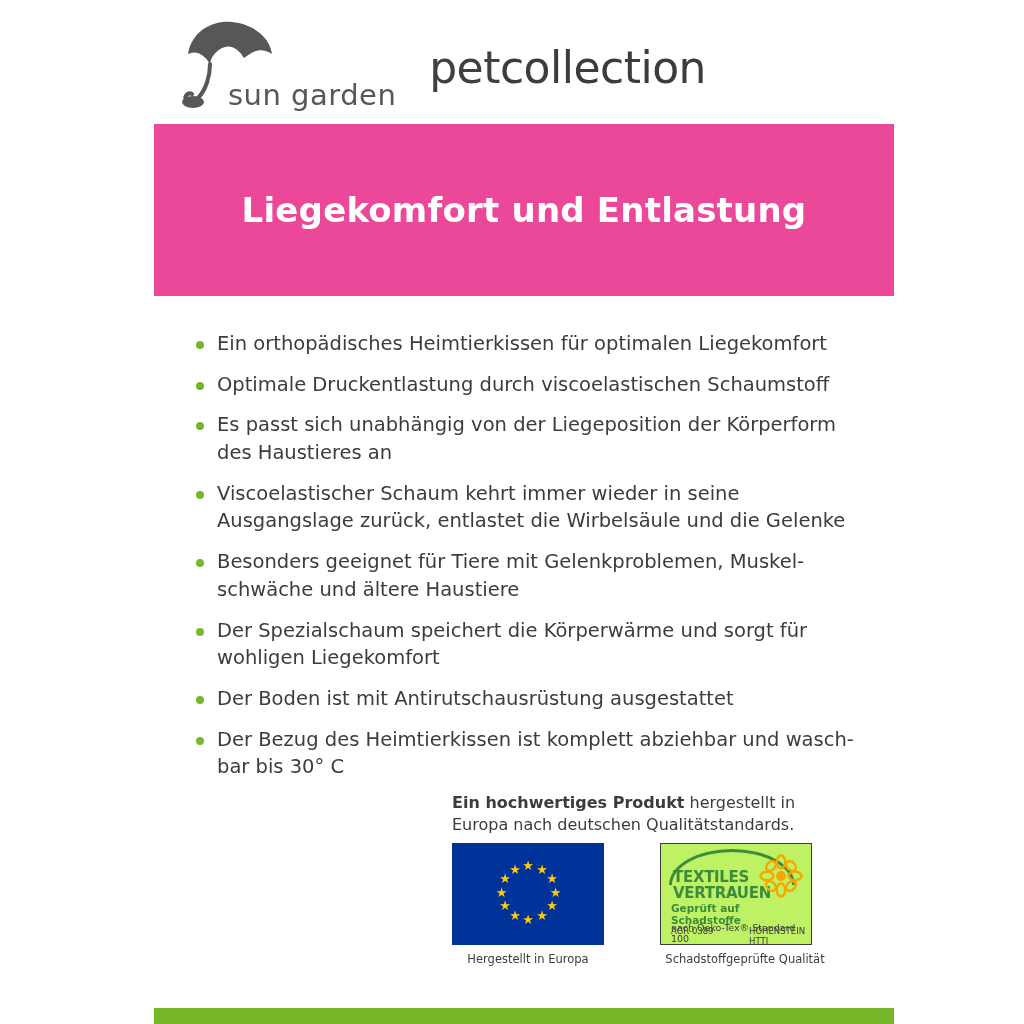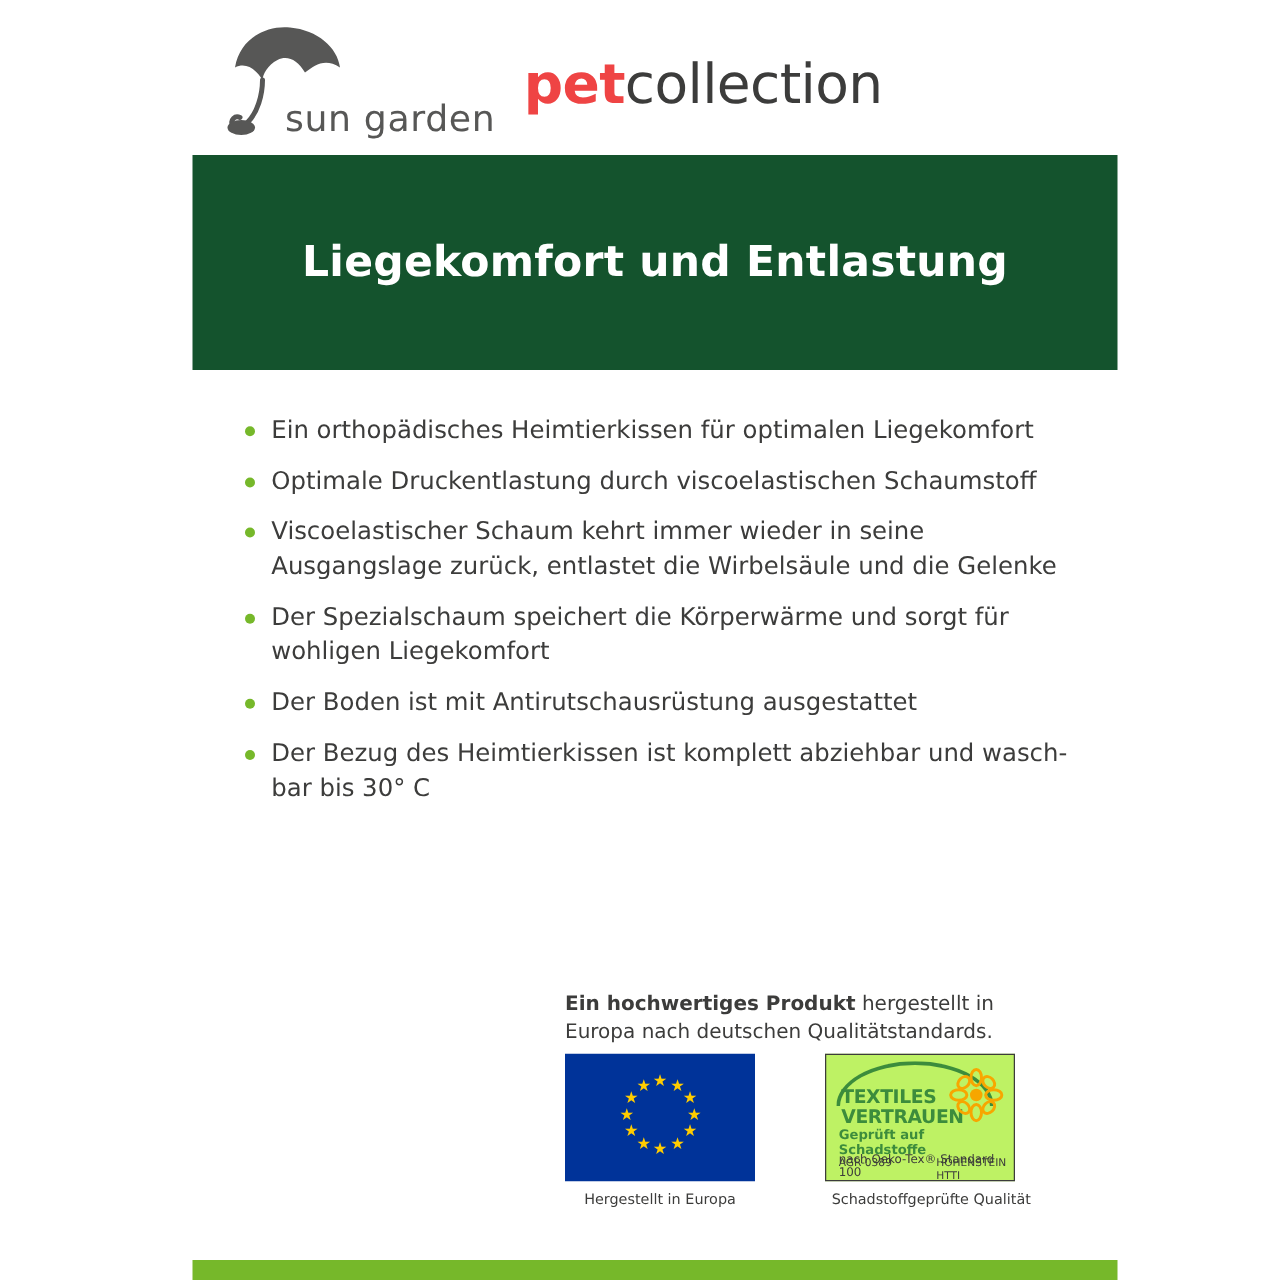--- a/index.html
+++ b/index.html
@@ -61,38 +61,38 @@
 
   .petcoll {
     position: absolute;
     right: 170px;
     top: 46px;
     font-size: 44px;
     white-space: nowrap;
     line-height: 1;
   }
   .petcoll .pet {
-    color: #ef4444;
-    font-weight: bold;
+    color: #404040;
+    font-weight: normal;
     letter-spacing: -0.5px;
   }
   .petcoll .collection {
     color: #3c3c3b;
     font-weight: normal;
     letter-spacing: -0.5px;
   }
 
   
   .banner {
     position: absolute;
     left: 154px;
     top: 124px;
     width: 740px;
     height: 172px;
-    background: #14532d;
+    background: #ec4899;
     display: flex;
     flex-direction: column;
     align-items: center;
     justify-content: center;
   }
   .banner-line {
     color: #ffffff;
     font-size: 34px;
     font-weight: bold;
     line-height: 1.25;
@@ -310,22 +310,32 @@
     <div class="feature">
       <span class="dot"></span>
       <span class="txt">Ein orthopädisches Heimtierkissen für optimalen Liegekomfort</span>
     </div>
     <div class="feature">
       <span class="dot"></span>
       <span class="txt">Optimale Druckentlastung durch viscoelastischen Schaumstoff</span>
     </div>
     <div class="feature">
       <span class="dot"></span>
+      <span class="txt">Es passt sich unabhängig von der Liegeposition der Körperform
+des Haustieres an</span>
+    </div>
+    <div class="feature">
+      <span class="dot"></span>
       <span class="txt">Viscoelastischer Schaum kehrt immer wieder in seine
 Ausgangslage zurück, entlastet die Wirbelsäule und die Gelenke</span>
+    </div>
+    <div class="feature">
+      <span class="dot"></span>
+      <span class="txt">Besonders geeignet für Tiere mit Gelenkproblemen, Muskel-
+schwäche und ältere Haustiere</span>
     </div>
     <div class="feature">
       <span class="dot"></span>
       <span class="txt">Der Spezialschaum speichert die Körperwärme und sorgt für
 wohligen Liegekomfort</span>
     </div>
     <div class="feature">
       <span class="dot"></span>
       <span class="txt">Der Boden ist mit Antirutschausrüstung ausgestattet</span>
     </div>

